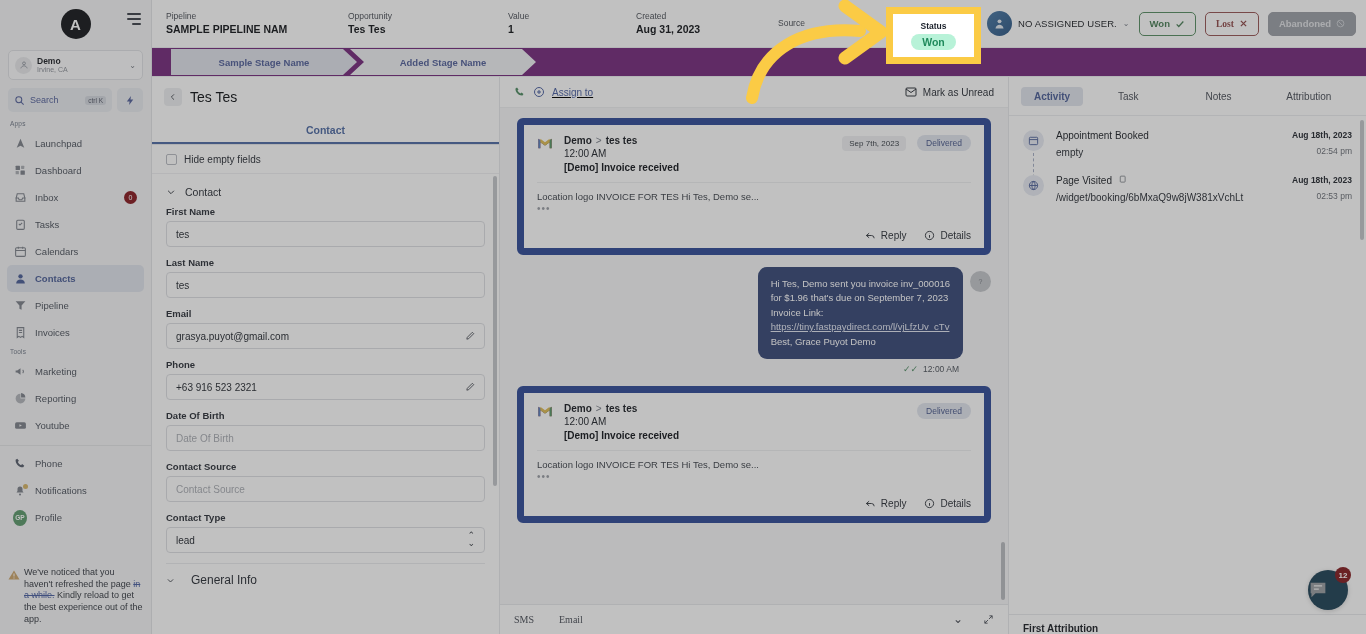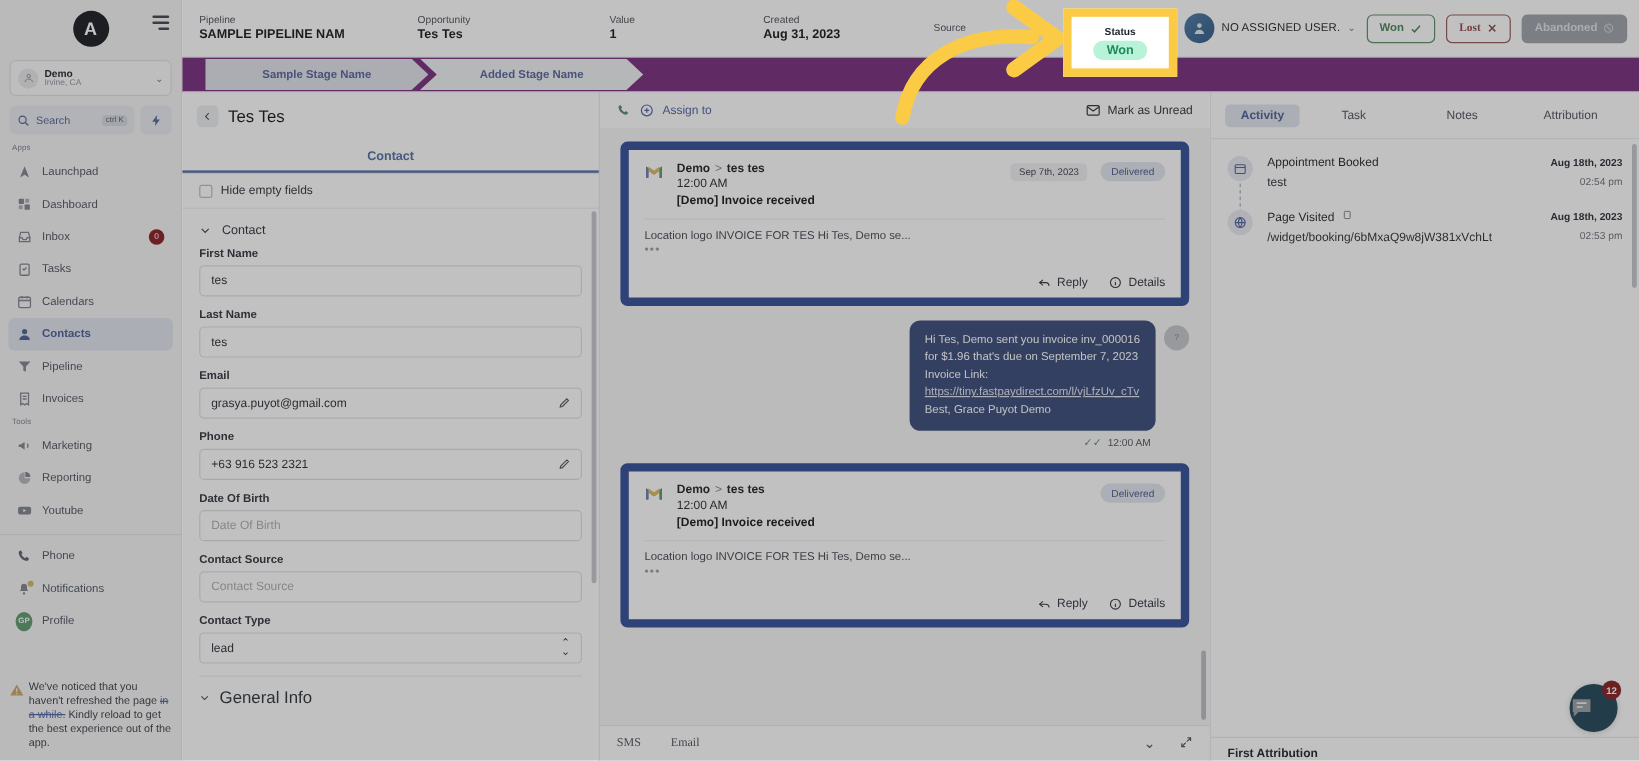--- a/index.html
+++ b/index.html
@@ -152,29 +152,29 @@
   .fld-input {
     height: 26px; border: 1px solid #dcdfe6; border-radius: 4px; background: #fff;
     display: flex; align-items: center; padding: 0 9px; font-size: 10px; color: #28303d;
     position: relative; cursor: text;
   }
   .fld-input.placeholder { color: #a8aeba; }
   .pencil { position: absolute; right: 8px; top: 6px; }
   .selector-arrows { position: absolute; right: 9px; font-size: 9px; color: #3a4350; line-height: .85; text-align: center; }
   .cp-scrollbar { position: absolute; right: 2px; top: 2px; width: 4px; height: 310px; background: #c3c7d0; border-radius: 2px; }
   .gen-info-sep { border-top: 1px solid #e9ebf0; margin-top: 6px; }
-  .gen-info { font-size: 14px; color: #2b3341; padding-top: 9px; display: flex; gap: 8px; align-items: center;}
+  .gen-info { font-size: 12px; color: #2b3341; padding-top: 9px; display: flex; gap: 16px; align-items: center;}
 
   
   .conv {
     position: absolute; left: 500px; top: 77px; width: 508px; height: 557px;
     background: #fff; display: flex; flex-direction: column;
   }
   .conv-head { height: 31px; display: flex; align-items: center; padding: 0 14px; border-bottom: 1px solid #edeff3; }
-  .assign-to { display: flex; align-items: center; gap: 7px; }
+  .assign-to { display: flex; align-items: center; gap: 7px; text-decoration: underline; }
   .assign-lbl { font-size: 10px; color: #3d63d6; }
   .mark-unread { margin-left: auto; display: flex; align-items: center; gap: 6px; font-size: 10px; color: #2c3442; cursor: pointer; }
   .conv-body { flex: 1; background: #f6f7f9; position: relative; overflow: hidden; padding: 10px 17px 0 17px; }
   .email-card { background: #fff; border: 7px solid #1d4ed8; border-radius: 6px; padding: 10px 13px 7px 13px; margin-bottom: 12px; }
   .ec-top { display: flex; align-items: flex-start; gap: 11px; }
   .gmail-ico { width: 16px; height: 13px; margin-top: 2px; flex: 0 0 16px; }
   .ec-meta { flex: 1; }
   .ec-from { font-size: 10px; color: #1b222d; }
   .ec-from b { font-weight: 700; }
   .ec-arrow { color: #7b8496; margin: 0 4px; }
@@ -746,21 +746,21 @@
       <div class="act-row">
         <div class="act-ico">
           <svg width="11" height="11" viewBox="0 0 24 24" fill="none" stroke="#3e61c6" stroke-width="2">
               <rect x="3" y="5" width="18" height="16" rx="2"></rect>
               <path d="M3 10h18"></path>
             </svg>
         </div>
         <div class="act-line"></div>
         <div class="act-main">
           <div class="act-title">Appointment Booked</div>
-          <div class="act-sub">test</div>
+          <div class="act-sub">empty</div>
         </div>
         <div class="act-right">
           <div class="act-date">Aug 18th, 2023</div>
           <div class="act-time">02:54 pm</div>
         </div>
       </div>
 
       <div class="act-row">
         <div class="act-ico">
           <svg width="11" height="11" viewBox="0 0 24 24" fill="none" stroke="#3e61c6" stroke-width="2">

